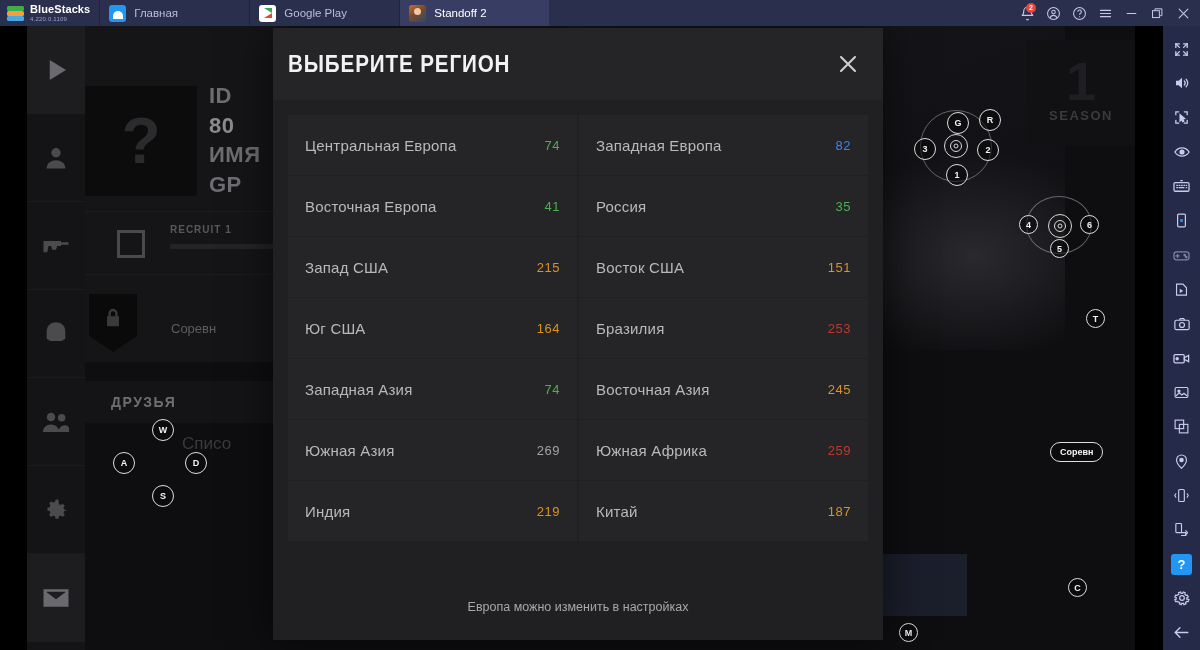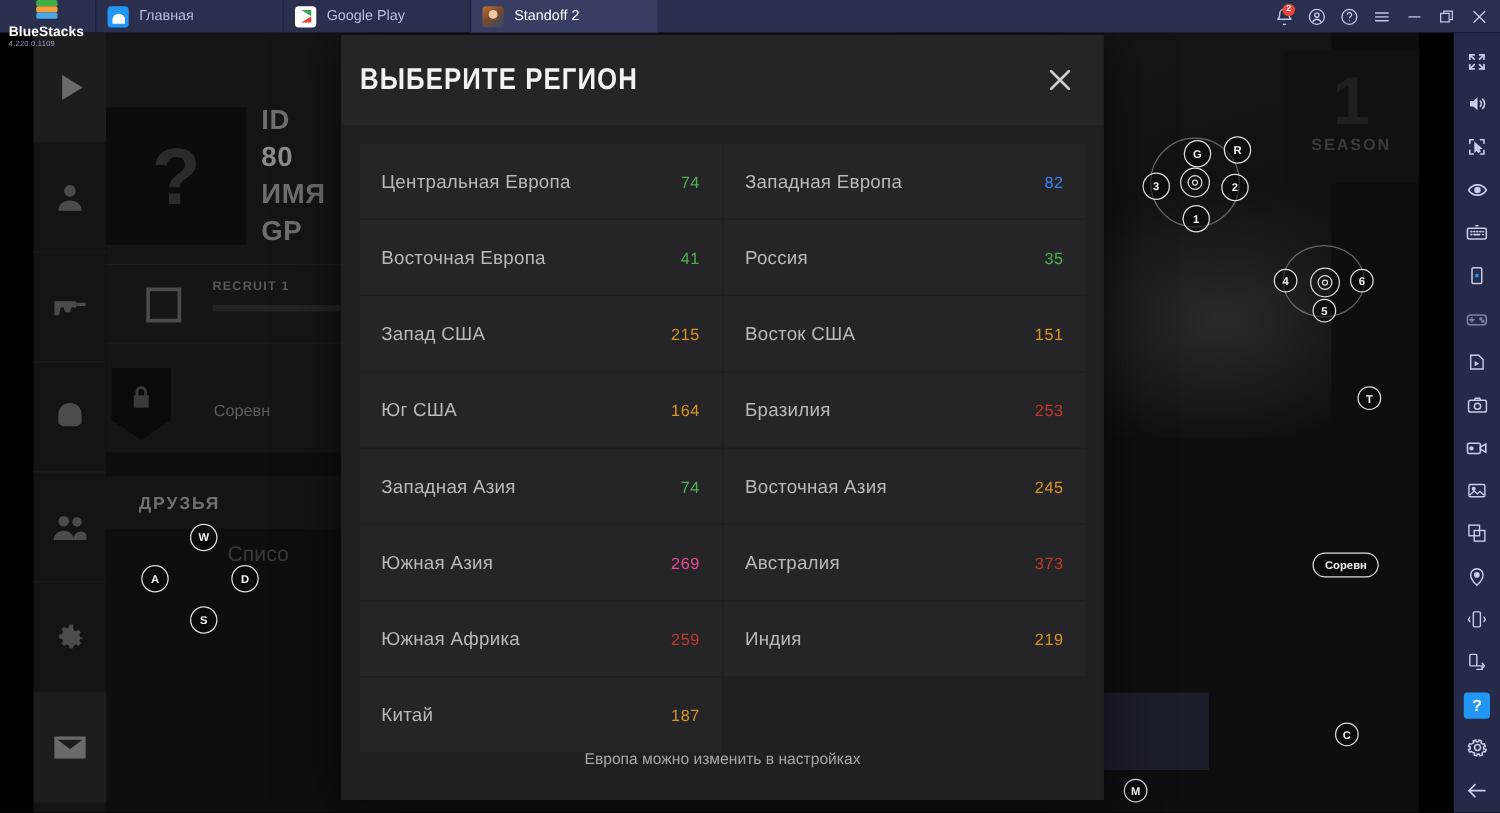--- a/index.html
+++ b/index.html
@@ -10,21 +10,21 @@
     overflow: hidden;
   }
 
   
   #titlebar {
     position: absolute; left: 0; top: 0; width: 1200px; height: 26px;
     background: #2b2f4e; display: flex; align-items: stretch;
   }
   .bs-logo {
     display: flex; align-items: center; gap: 6px;
-    padding: 0 9px 0 7px; min-width: 75px; flex-direction: column;
+    padding: 0 9px 0 7px; min-width: 75px;
   }
   .bs-logo-mark {
     width: 17px; height: 15px; position: relative; flex: 0 0 auto;
   }
   .bs-logo-mark i {
     position: absolute; left: 0; width: 17px; height: 5px; border-radius: 1.5px;
     display: block;
   }
   .bs-logo-mark i:nth-child(1){ top: 0;   background: #3fae49; }
   .bs-logo-mark i:nth-child(2){ top: 5px; background: #f2a03d; }
@@ -520,25 +520,21 @@
         <div class="cell">
           <span class="cell-name">Западная Азия</span>
           <span class="cell-ping" style="color: rgb(76, 175, 80);">74</span>
         </div>
         <div class="cell">
           <span class="cell-name">Восточная Азия</span>
           <span class="cell-ping" style="color: rgb(217, 147, 38);">245</span>
         </div>
         <div class="cell">
           <span class="cell-name">Южная Азия</span>
-          <span class="cell-ping" style="color: #ec4899;">269</span>
-        </div>
-        <div class="cell">
-          <span class="cell-name">Австралия</span>
-          <span class="cell-ping" style="color: rgb(192, 57, 43);">373</span>
+          <span class="cell-ping" style="color: #a3a3a3;">269</span>
         </div>
         <div class="cell">
           <span class="cell-name">Южная Африка</span>
           <span class="cell-ping" style="color: rgb(192, 57, 43); margin-left: 21px;">259</span>
         </div>
         <div class="cell">
           <span class="cell-name">Индия</span>
           <span class="cell-ping" style="color: rgb(217, 147, 38);">219</span>
         </div>
         <div class="cell">

